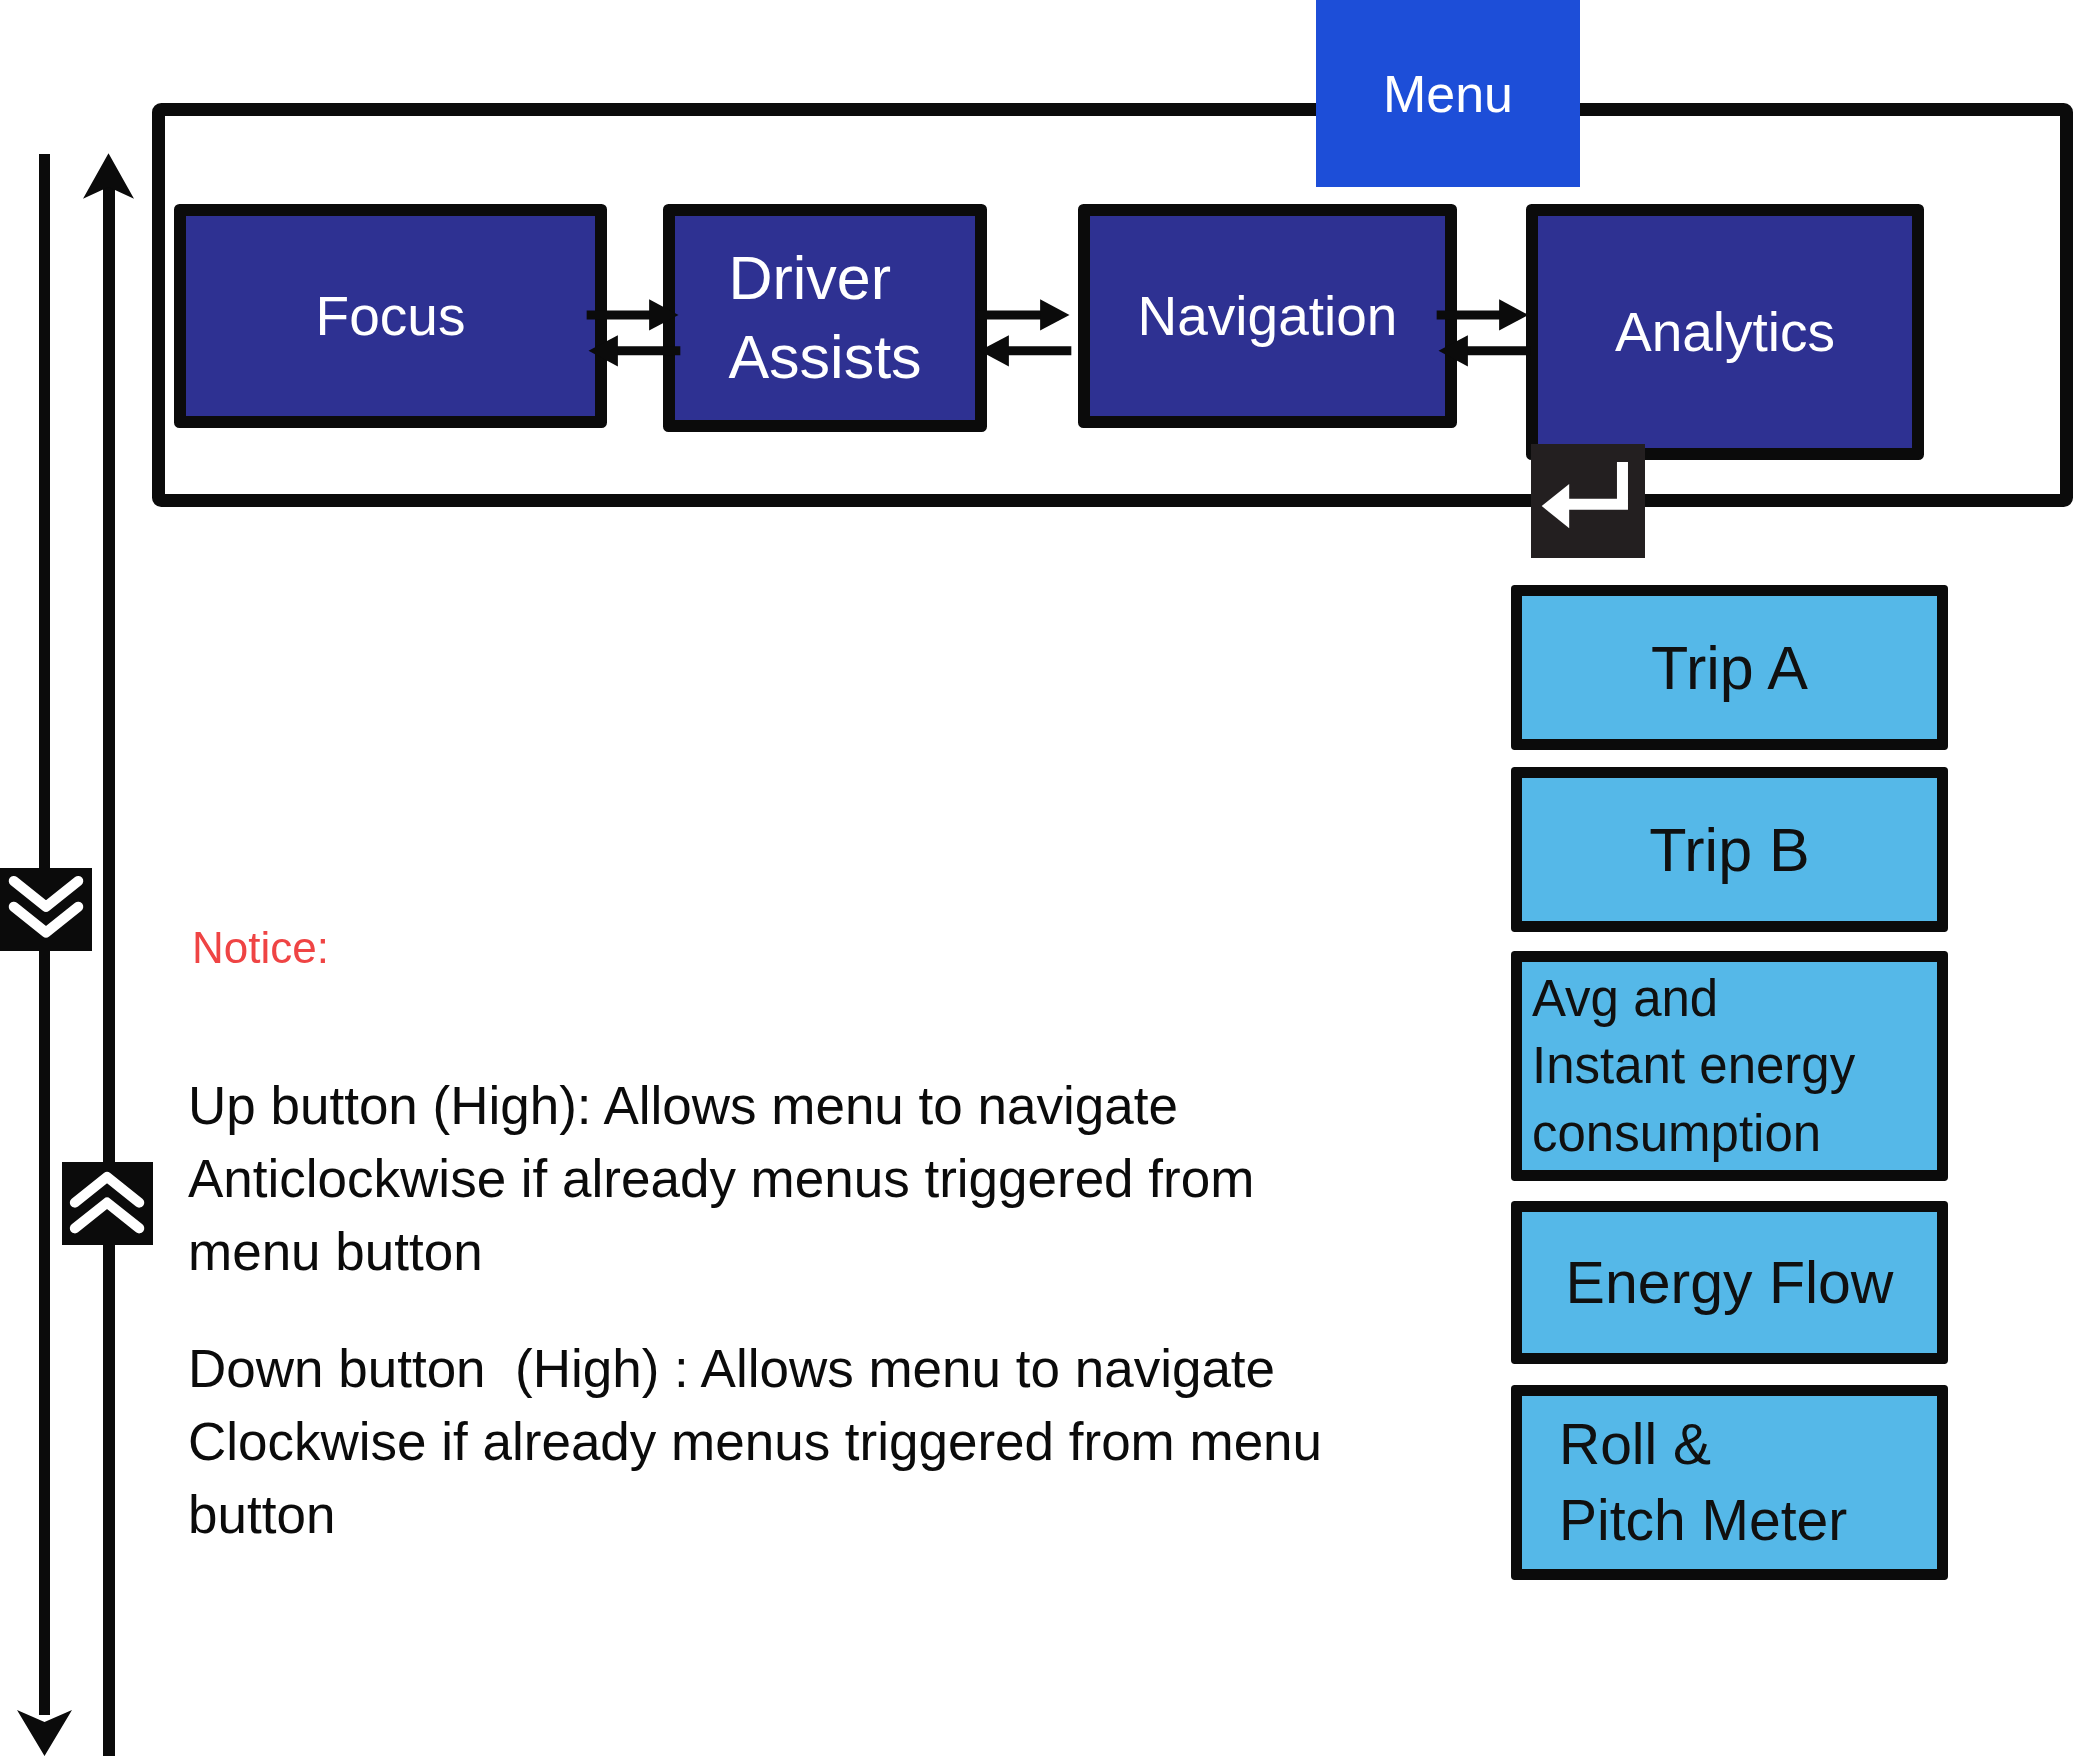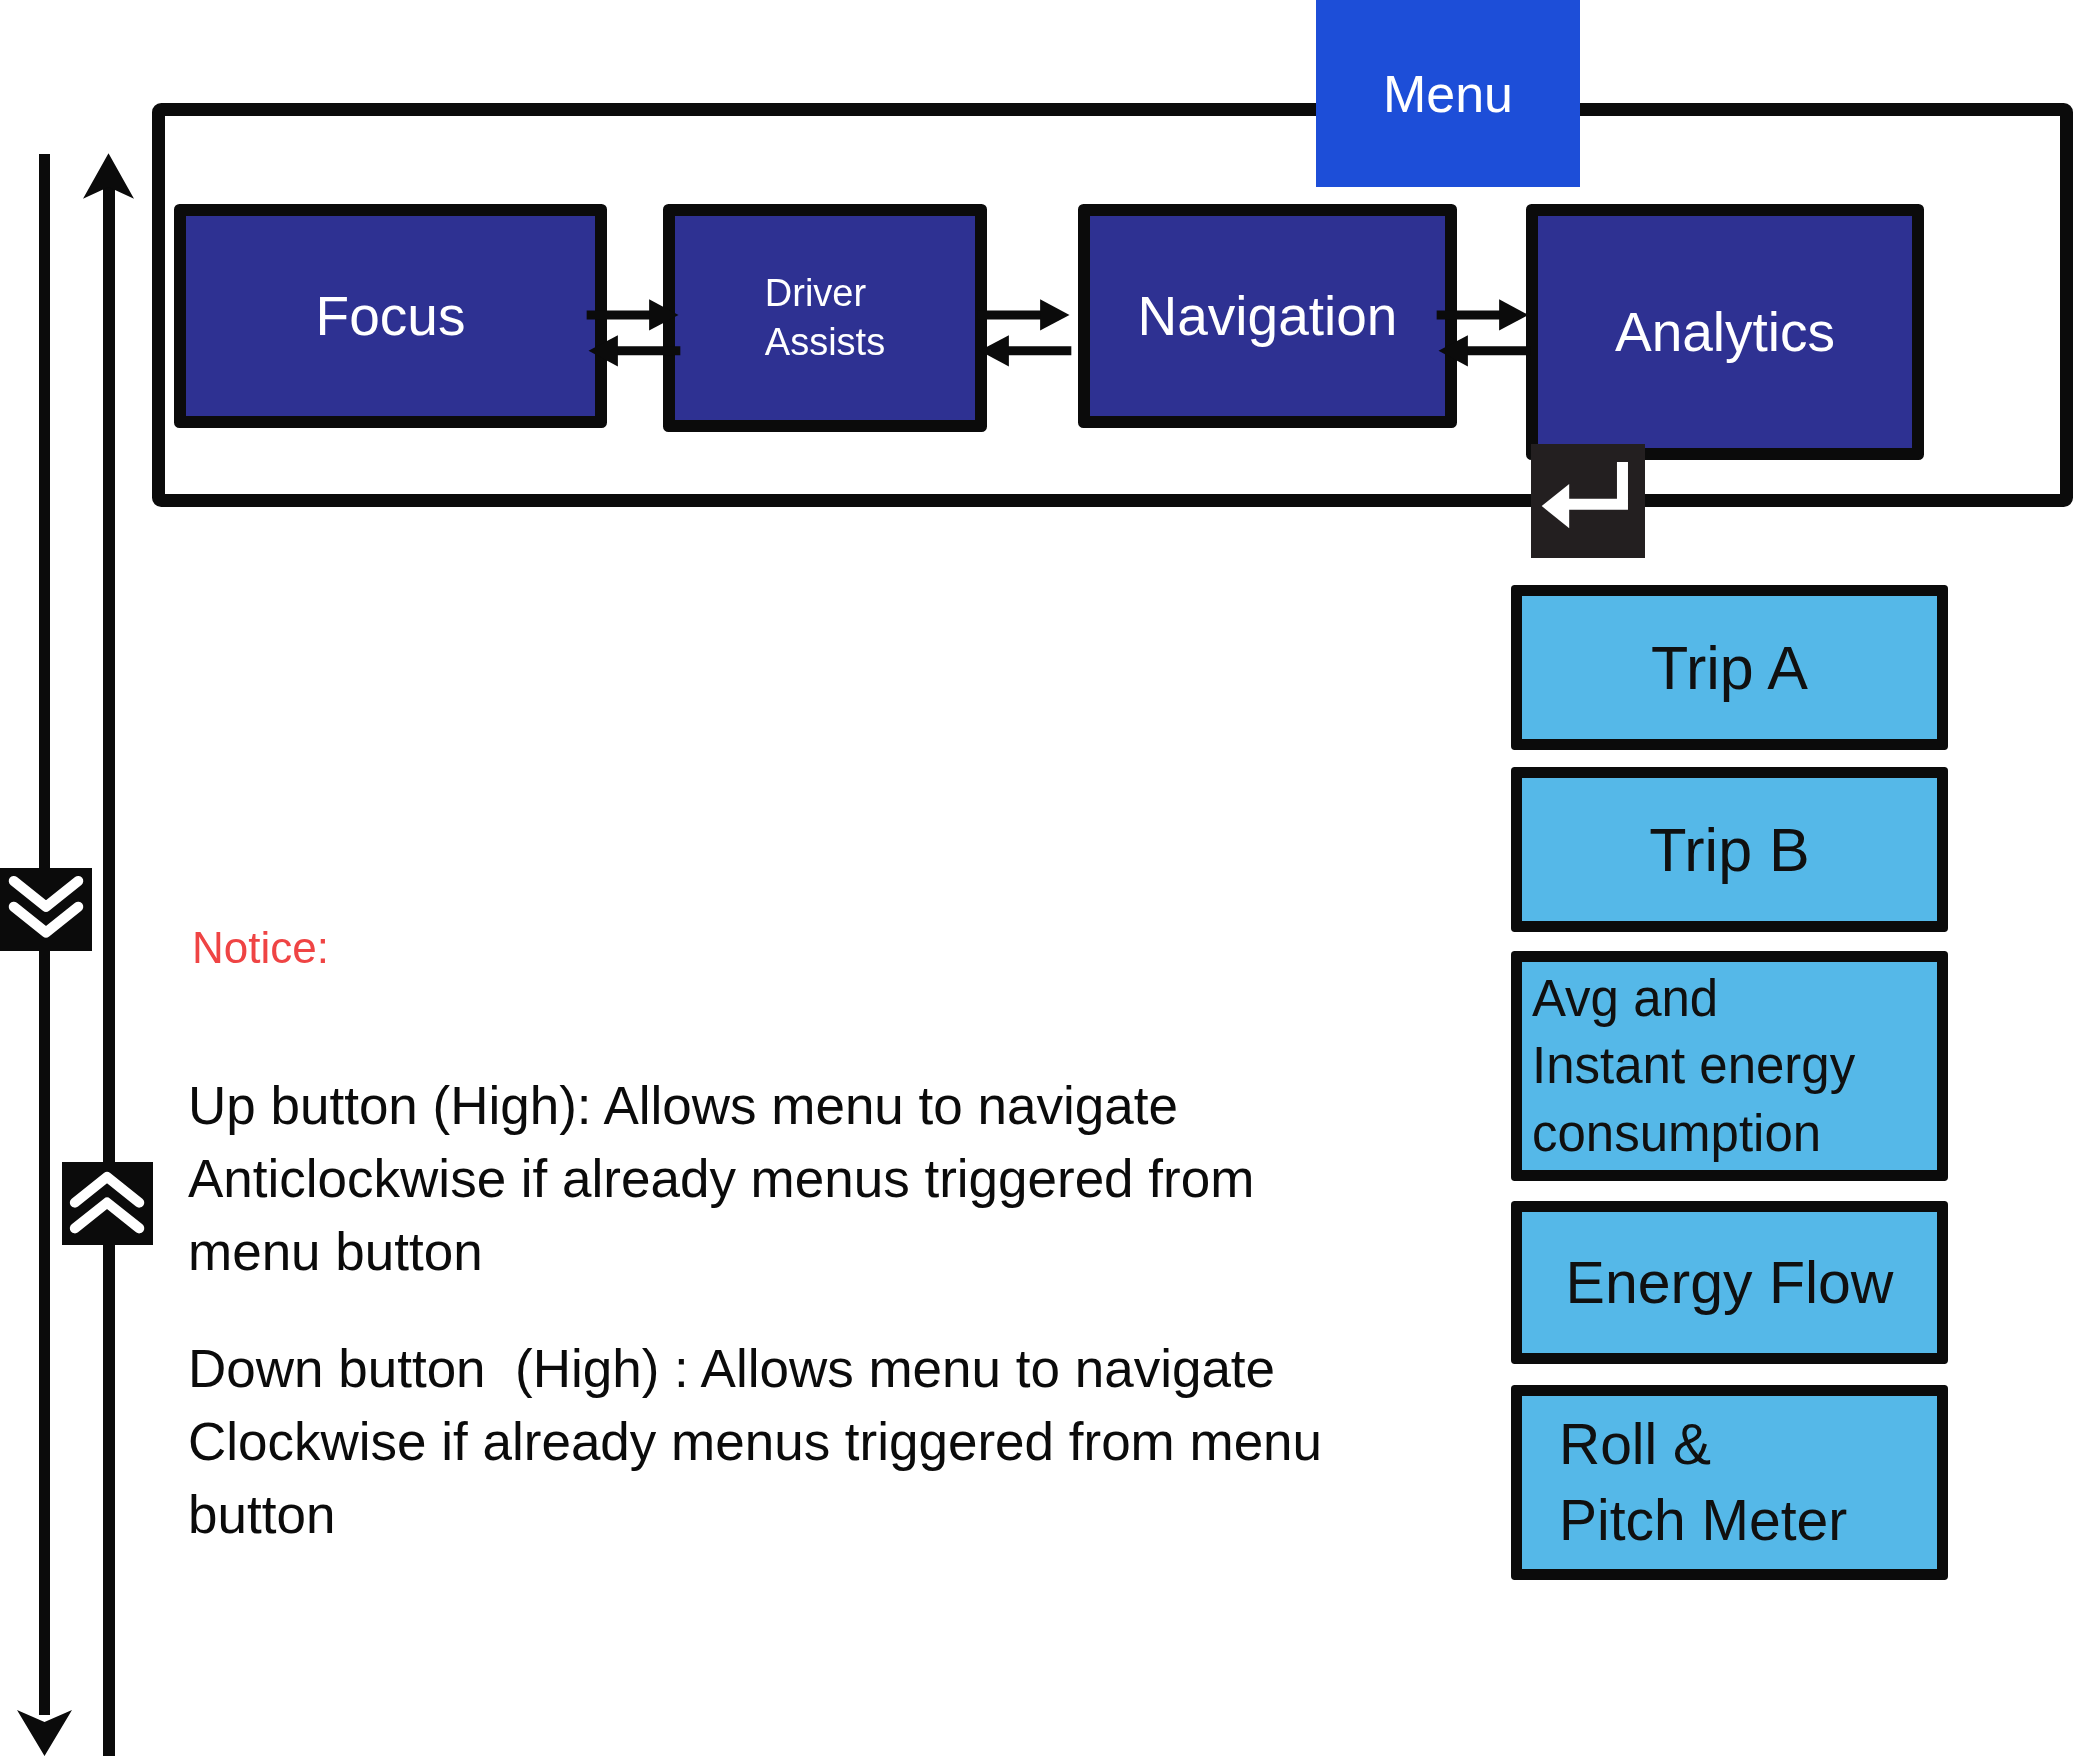--- a/index.html
+++ b/index.html
@@ -39,21 +39,21 @@
     background:#231f20;display:flex;align-items:center;justify-content:center;
   }
 
   
   .blue-box{
     position:absolute;background:#2e3192;border:12px solid #0b0b0b;border-radius:5.5px;
     box-sizing:border-box;color:#ffffff;
     display:flex;align-items:center;justify-content:center;
   }
   #box-focus      {left:174px; top:204px;width:433px;height:224px;font-size:55px;}
-  #box-driver     {left:663px; top:204px;width:324px;height:228px;font-size:38px;line-height:1.3;}
+  #box-driver     {left:663px; top:204px;width:324px;height:228px;font-size:61px;line-height:1.3;}
   #box-navigation {left:1062px;top:204px;width:379px;height:224px;font-size:55px;margin-left:16px;}
   #box-analytics  {left:1526px;top:204px;width:398px;height:256px;font-size:55px;}
   .preline{white-space:pre-line;text-align:left;}
 
   
   .pair-arrows{position:absolute;top:290px;width:101px;height:83px;}
   #pair-1{left:583px;}
   #pair-2{left:974px;}
   #pair-3{left:1433px;}
 

